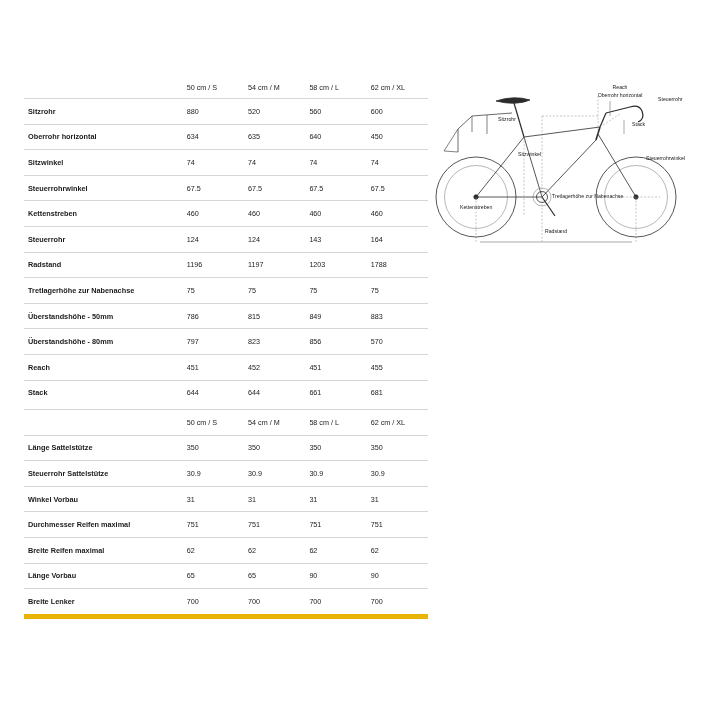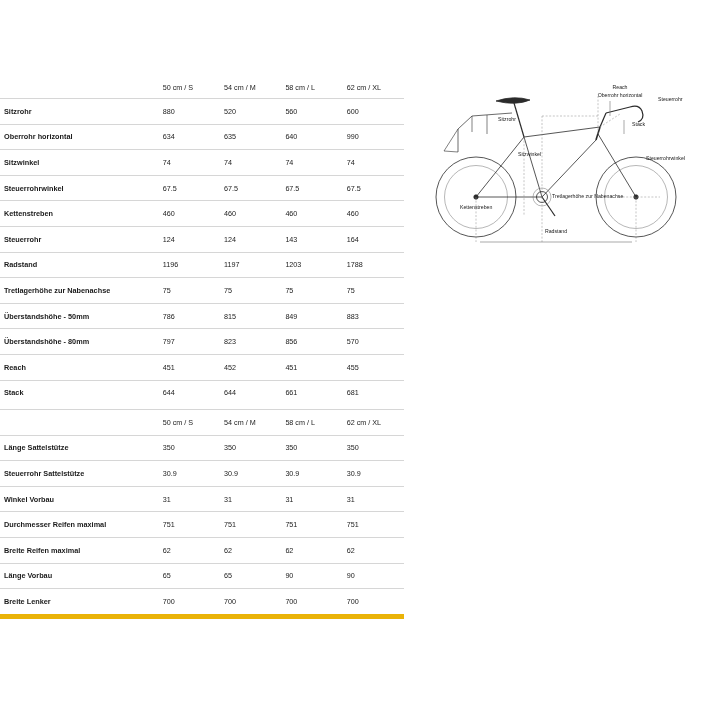--- a/index.html
+++ b/index.html
@@ -17,21 +17,21 @@
   }
   .page {
     position: relative;
     width: 720px;
     height: 720px;
   }
 
   
   .geo-table {
     position: absolute;
-    left: 0;
+    left: 24px;
     width: 404px;
     border-collapse: collapse;
     font-size: 7.2px;
   }
   #table-main { top: 76px; }
   #table-parts { top: 409px; }
 
   .geo-table col.c-label { width: 158px; }
   .geo-table col.c-size  { width: 61px; }
 
@@ -102,21 +102,21 @@
         <td>880</td>
         <td>520</td>
         <td>560</td>
         <td>600</td>
       </tr>
       <tr>
         <td>Oberrohr horizontal</td>
         <td>634</td>
         <td>635</td>
         <td>640</td>
-        <td>990</td>
+        <td>450</td>
       </tr>
       <tr>
         <td>Sitzwinkel</td>
         <td>74</td>
         <td>74</td>
         <td>74</td>
         <td>74</td>
       </tr>
       <tr>
         <td>Steuerrohrwinkel</td>

